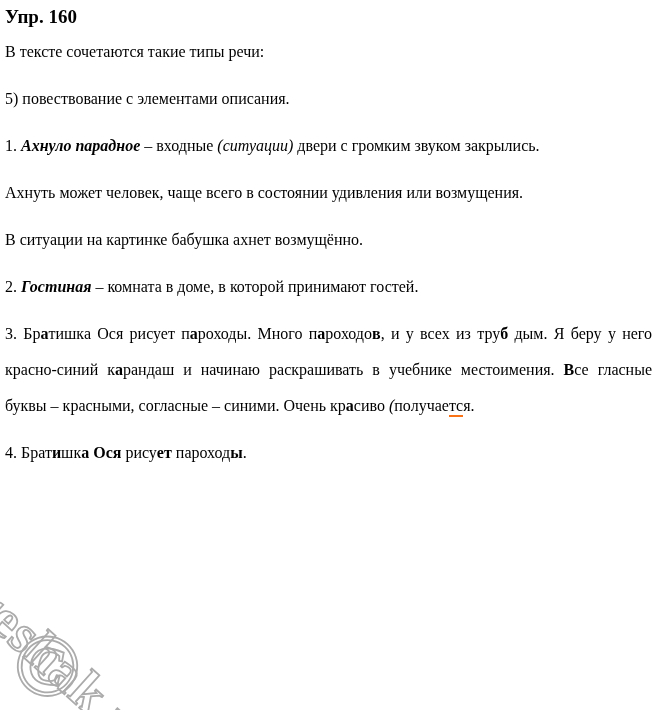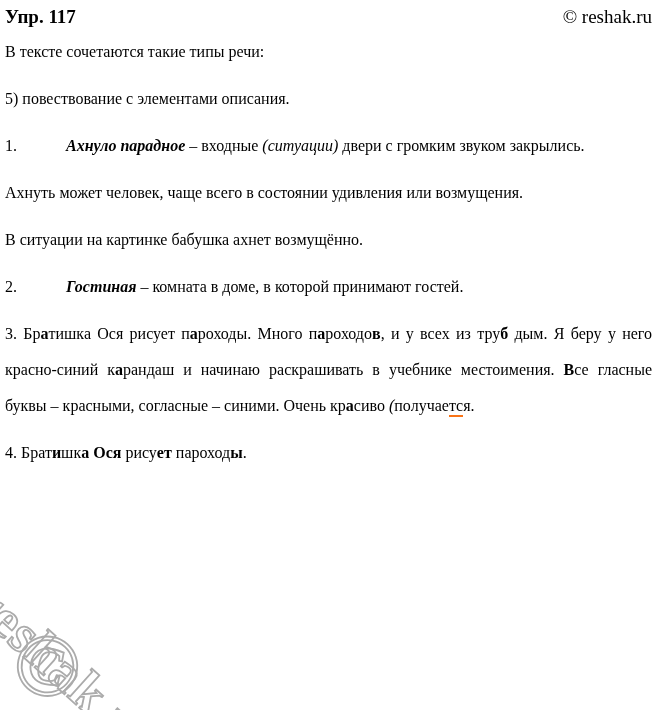--- a/index.html
+++ b/index.html
@@ -28,21 +28,21 @@
   .header .ex { font-weight: bold; }
   .para {
     font-size: 16px;
     line-height: 36px;
     text-align: justify;
     margin: 0 0 11px 0;
   }
   .seg-n { }
   .seg-b { font-weight: bold; }
   .seg-i { font-style: italic; }
-  .seg-bi { font-weight: bold; font-style: italic; margin-left: 45px; }
+  .seg-bi { font-weight: bold; font-style: italic; }
   .seg-u { border-bottom: 2px solid #f97316; padding-bottom: 1px; }
   
   .wm { position: absolute; left: 0; top: 0; width: 100%; height: 100%;
         pointer-events: none; z-index: 5; }
   .wm span {
     position: absolute;
     font-family: "Liberation Serif", "DejaVu Serif", serif;
     font-weight: bold;
     color: transparent;
     -webkit-text-stroke: 1.8px var(--wm-color, #ababab);
@@ -60,22 +60,21 @@
     font-size: 88px;
     line-height: 1;
     transform: rotate(12deg);
   }
 </style>
 </head>
 <body>
 
 <div class="page">
   <div class="header">
-    <span class="ex">Упр. 117</span>
-    <span>© reshak.ru</span>
+    <span class="ex">Упр. 160</span>
   </div>
 
   <div id="content">
       <div class="para"><span class="seg-n">В тексте сочетаются такие типы речи:</span></div>
       <div class="para"><span class="seg-n">5) повествование с элементами описания.</span></div>
       <div class="para"><span class="seg-n">1. </span><span class="seg-bi">Ахнуло парадное</span><span class="seg-n"> – входные </span><span class="seg-i">(ситуации)</span><span class="seg-n"> двери с громким звуком закрылись.</span></div>
       <div class="para"><span class="seg-n">Ахнуть может человек, чаще всего в состоянии удивления или возмущения.</span></div>
       <div class="para"><span class="seg-n">В ситуации на картинке бабушка ахнет возмущённо.</span></div>
       <div class="para"><span class="seg-n">2. </span><span class="seg-bi">Гостиная</span><span class="seg-n"> – комната в доме, в которой принимают гостей.</span></div>
       <div class="para"><span class="seg-n">3. Бр</span><span class="seg-b">а</span><span class="seg-n">тишка Ося рисует п</span><span class="seg-b">а</span><span class="seg-n">роходы. Много п</span><span class="seg-b">а</span><span class="seg-n">роходо</span><span class="seg-b">в</span><span class="seg-n">, и у всех из тру</span><span class="seg-b">б</span><span class="seg-n"> дым. Я беру у него красно-синий к</span><span class="seg-b">а</span><span class="seg-n">рандаш и начинаю раскрашивать в учебнике местоимения. </span><span class="seg-b">В</span><span class="seg-n">се гласные буквы – красными, согласные – синими. Очень кр</span><span class="seg-b">а</span><span class="seg-n">сиво </span><span class="seg-i">(</span><span class="seg-n">получае</span><span class="seg-u">тс</span><span class="seg-n">я.</span></div>

